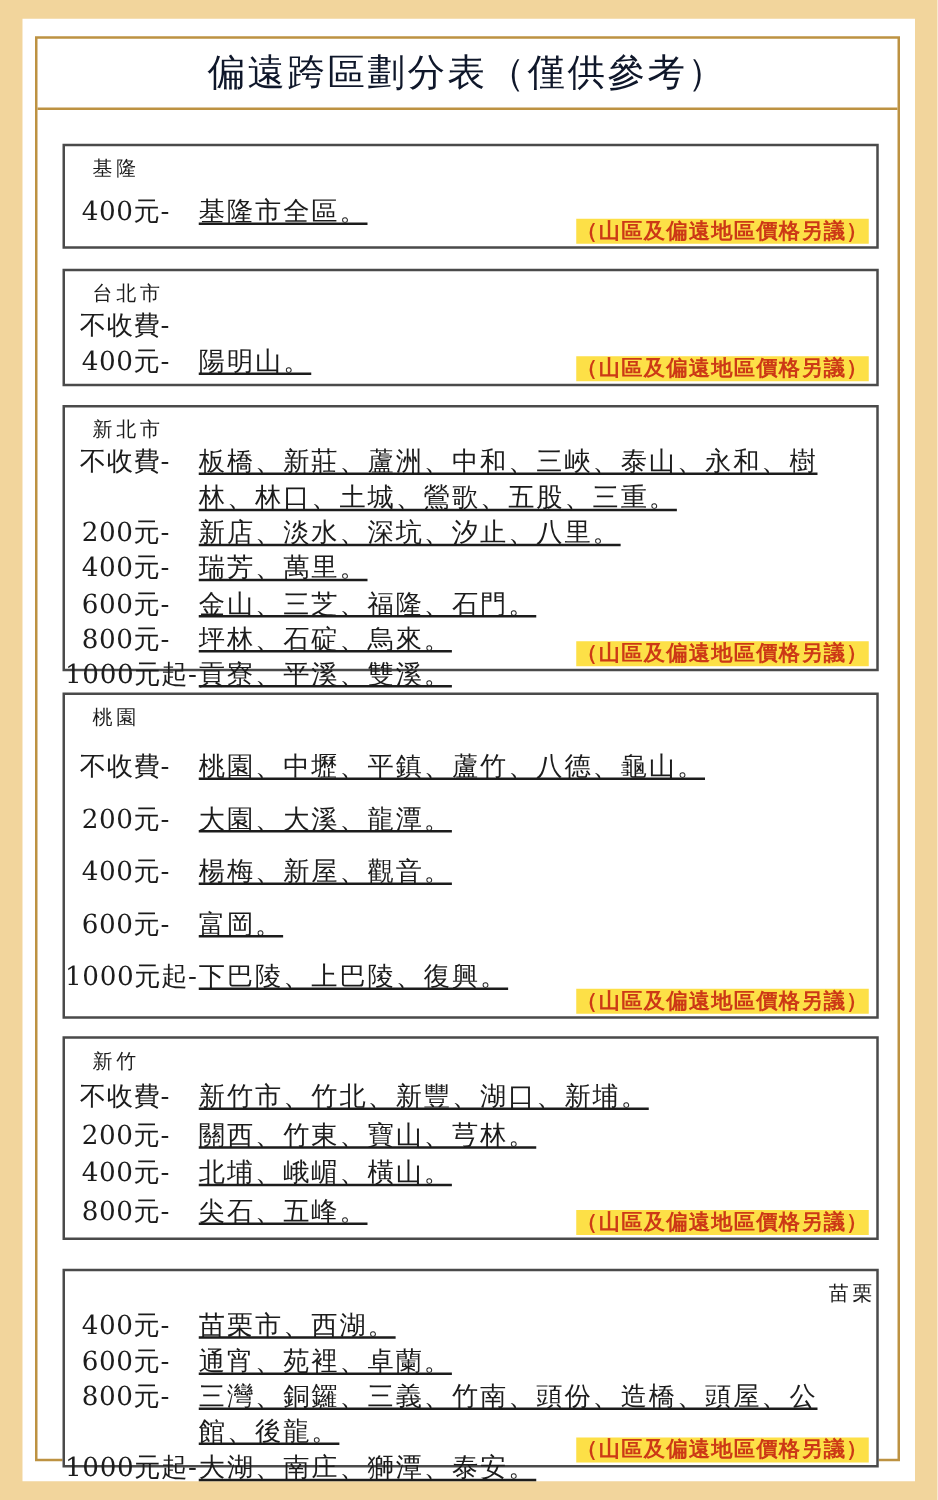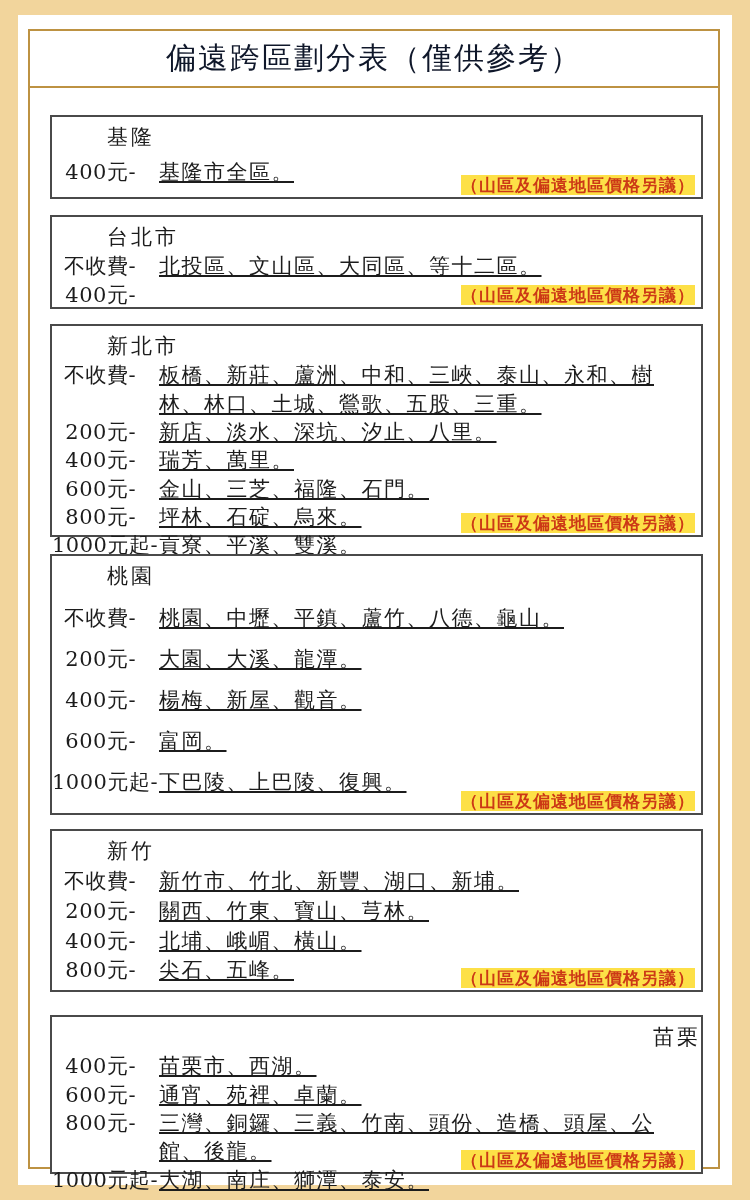--- a/index.html
+++ b/index.html
@@ -42,22 +42,22 @@
     display:flex;flex-direction:column;
     background:#ffffff;
   }
   .s0{margin-top:27px;height:84px;}
   .s1{margin-top:16px;height:94px;}
   .s2{margin-top:15px;height:213px;}
   .s3{margin-top:17px;height:261px;}
   .s4{margin-top:14px;height:163px;}
   .s5{margin-top:23px;height:159px;align-items:flex-end;}
   .sec-title{
-    margin:8px 0 0 55px;
-    font-size:21px;
+    margin:8px 0 0 22px;
+    font-size:16px;
     letter-spacing:3px;
     line-height:1.2;
   }
   .rows{
     flex:1;
     display:flex;flex-direction:column;
     justify-content:space-evenly;
     padding:2px 0 4px 0;
   }
   .row{
@@ -113,24 +113,24 @@
             </div>
           </div>
           <div class="note">（山區及偏遠地區價格另議）</div>
         </div>
 
         <div class="section s1">
           <div class="sec-title">台北市</div>
           <div class="rows">
             <div class="row">
               <span class="price">不收費-</span>
-              <span class="areas">北投區、文山區、大同區、等十二區。</span>
-            </div>
-            <div class="row">
-              <span class="price">400元-</span>
+            </div>
+            <div class="row">
+              <span class="price">400元-</span>
+              <span class="areas">陽明山。</span>
             </div>
           </div>
           <div class="note">（山區及偏遠地區價格另議）</div>
         </div>
 
         <div class="section s2">
           <div class="sec-title">新北市</div>
           <div class="rows">
             <div class="row">
               <span class="price">不收費-</span>

